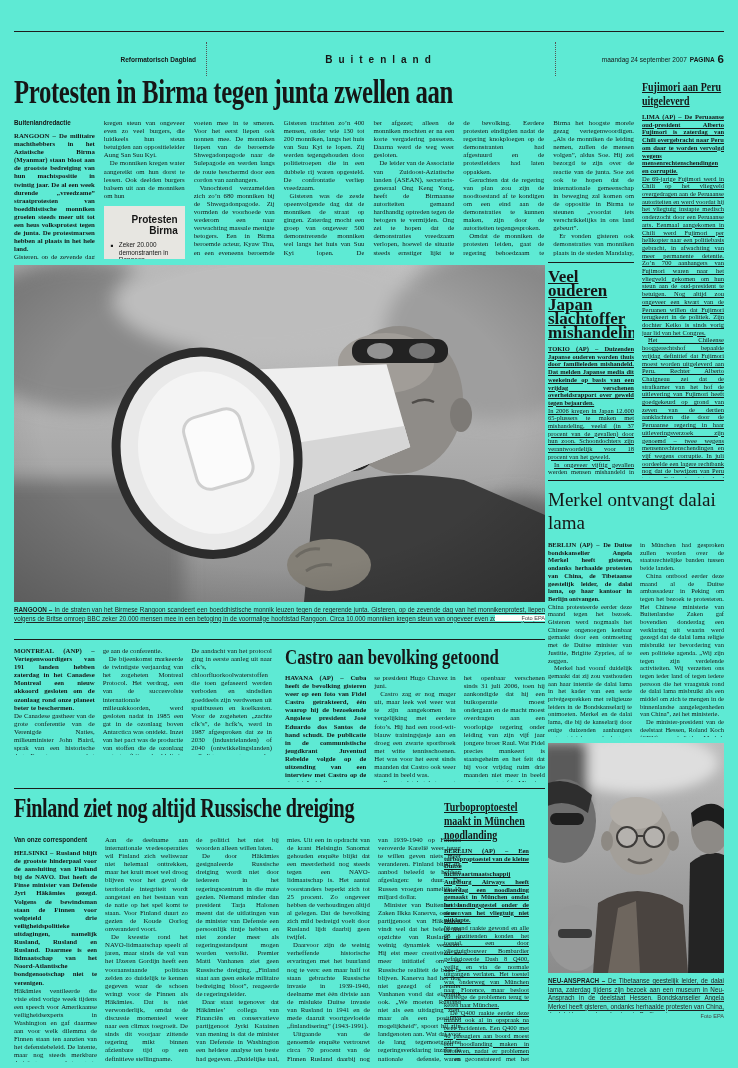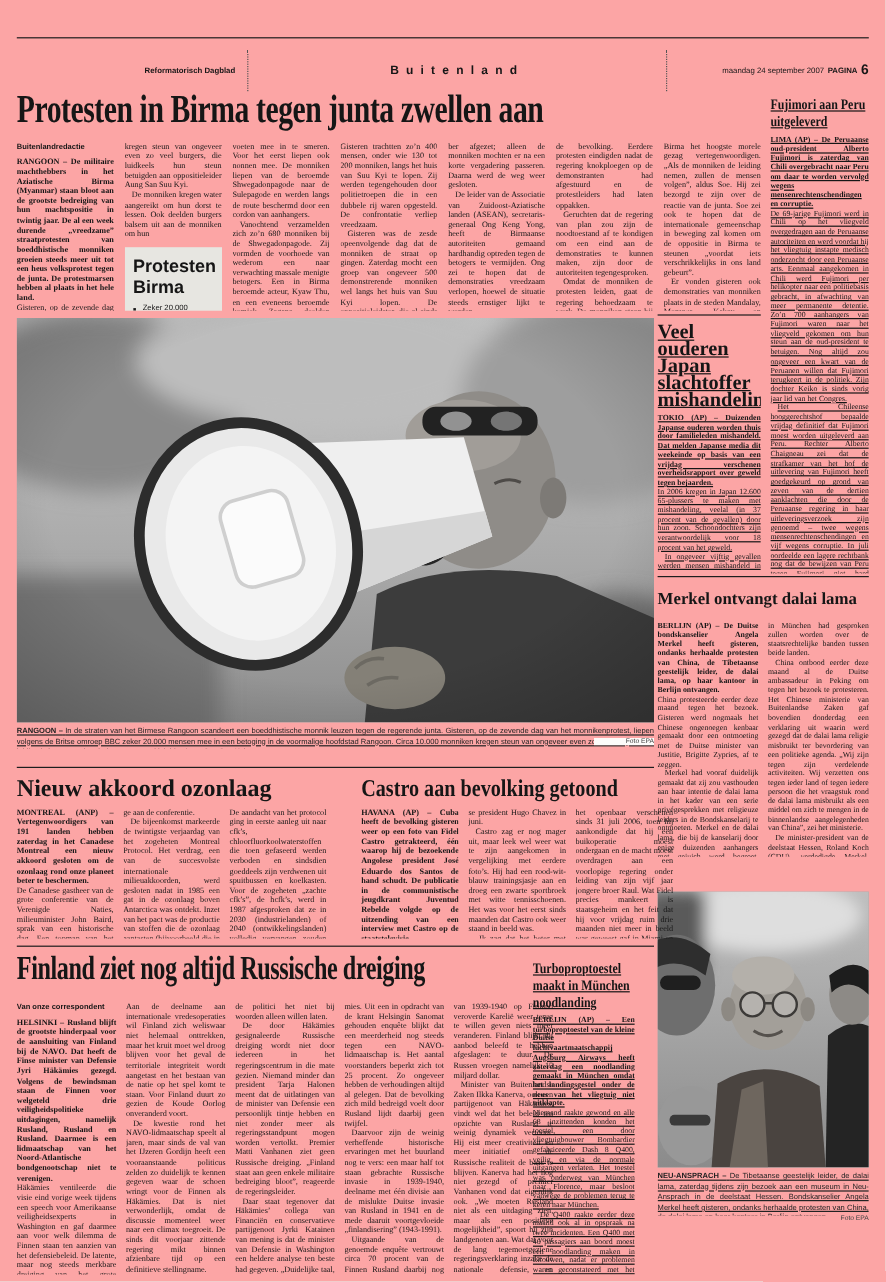--- a/index.html
+++ b/index.html
@@ -1,16 +1,16 @@
 <!DOCTYPE html>
 <html><head>
 <meta charset="utf-8">
 <style>
   html,body{margin:0;padding:0;background:#e9e9e9;}
-  .page{position:relative;width:738px;height:1068px;background:#fca5a5;overflow:hidden;
+  .page{position:relative;width:738px;height:1068px;background:#5eead4;overflow:hidden;
         font-family:"Liberation Serif",serif;color:#161616;}
   .abs{position:absolute;}
   .rule{position:absolute;height:1px;background:#1d1d1d;}
 
   
   .masthead{position:absolute;left:14px;top:42px;width:710px;height:34px;display:flex;
             font-family:"Liberation Sans",sans-serif;}
   .mh-cell{display:flex;align-items:center;}
   .mh-left{width:182px;justify-content:flex-end;padding-right:10px;border-right:1px dotted #555;
            font-weight:bold;font-size:6.5px;}
@@ -20,37 +20,37 @@
   .mh-page-label{font-weight:bold;}
   .mh-page-num{font-weight:bold;font-size:11.5px;}
 
   
   .headline-main{position:absolute;left:14px;top:74px;margin:0;font-size:33px;font-weight:bold;
                  white-space:nowrap;letter-spacing:-.5px;transform:scaleX(.75);transform-origin:0 0;}
   .headline-finland{position:absolute;left:14px;top:792px;margin:0;font-size:28px;font-weight:bold;
                  white-space:nowrap;letter-spacing:-.5px;transform:scaleX(.72);transform-origin:0 0;}
   h2.sec{margin:0 0 6px 0;font-weight:bold;font-size:20px;line-height:21px;white-space:nowrap;}
   h2.sec-castro{transform:scaleX(.84);transform-origin:0 0;}
-  h2.rail-big{margin:0 0 7px 0;font-weight:bold;font-size:14px;line-height:23px;}
+  h2.rail-big{margin:0 0 7px 0;font-weight:normal;font-size:19px;line-height:23px;}
   h2.rail-small{margin:0 0 5px 0;font-weight:bold;font-size:12px;line-height:14px;
                 width:100px;transform:scaleX(.83);transform-origin:0 0;}
 
   
   .story-cols{display:flex;gap:9px;}
   .col{flex:1;min-width:0;overflow:hidden;}
   p.bt{margin:0;font-size:6.8px;line-height:8.1px;text-align:justify;}
   .rep p.bt + p.bt{text-indent:6px;}
   .lead{font-weight:bold;}
   .byline{font-family:"Liberation Sans",sans-serif;font-weight:bold;font-size:6.3px;margin:0 0 6px 0;}
   .rail p.bt{font-size:6.5px;line-height:7.7px;}
   .clip{overflow:hidden;text-decoration:underline;}
 
   
   .factbox{background:#e7e6e1;padding:8px 7px 6px 7px;margin-top:6px;}
-  .factbox-title{font-family:"Liberation Sans",sans-serif;font-weight:bold;font-size:15px;margin-bottom:5px;}
+  .factbox-title{font-family:"Liberation Sans",sans-serif;font-weight:bold;font-size:10px;margin-bottom:5px;text-align:right;}
   .factbox ul{list-style:none;margin:0;padding:0;}
   .factbox li{font-family:"Liberation Sans",sans-serif;font-size:6.4px;line-height:7.6px;
               padding-left:8px;position:relative;margin-bottom:3px;text-align:left;}
   .factbox li::before{content:"■";position:absolute;left:0;top:1px;font-size:4.5px;}
 
   
   .caption{font-family:"Liberation Sans",sans-serif;font-size:6.3px;line-height:8.6px;
            text-align:justify;color:#222;}
   .caption .cap-lead{font-weight:bold;}
   .credit{font-family:"Liberation Sans",sans-serif;font-size:5.6px;color:#444;}
@@ -282,42 +282,41 @@
     <div class="caption clip" style="max-height:36px;">
       <span class="cap-lead">NEU-ANSPRACH –</span>
       <span>De Tibetaanse geestelijk leider, de dalai lama, zaterdag tijdens zijn bezoek aan een museum in Neu-Ansprach in de deelstaat Hessen. Bondskanselier Angela Merkel heeft gisteren, ondanks herhaalde protesten van China, de dalai lama op haar kantoor in Berlijn ontvangen.</span>
     </div>
     <div class="credit" style="text-align:right;">Foto EPA</div>
   </div>
 
   <div class="rule" style="left:14px;top:639px;width:531px;"></div>
 
   <div class="abs" style="left:14px;top:647px;width:258px;">
-    <h2 class="sec">Nieuw akkoord ozonlaag</h2>
     <div class="story-cols" style="height:108px;gap:8px;">
       <div class="col">
         <p class="bt lead">MONTREAL (ANP) – Vertegenwoordigers van 191 landen hebben zaterdag in het Canadese Montreal een nieuw akkoord gesloten om de ozonlaag rond onze planeet beter te beschermen.</p>
         <div class="rep">
 
         <p class="bt">De Canadese gastheer van de grote conferentie van de Verenigde Naties, milieuminister John Baird, sprak van een historische dag. Een topman van het milieuprogramma van de VN, UNEP, prees tegenover Canadese media vooral de opstomende supermacht China om diens bijdra-</p>
           </div>
       </div>
       <div class="col rep">
 
       <p class="bt">ge aan de conferentie.</p>
           <p class="bt">De bijeenkomst markeerde de twintigste verjaardag van het zogeheten Montreal Protocol. Het verdrag, een van de succesvolste internationale milieuakkoorden, werd gesloten nadat in 1985 een gat in de ozonlaag boven Antarctica was ontdekt. Inzet van het pact was de productie van stoffen die de ozonlaag aantasten (bijvoorbeeld die in koelkasten) eerst te verminderen en uiteindelijk helemaal te stoppen. Onderzoek wijst erop dat de ozonlaag zich inmiddels begint te herstellen.</p>
         </div>
       <div class="col rep">
 
       <p class="bt">De aandacht van het protocol ging in eerste aanleg uit naar cfk’s, chloorfluorkoolwaterstoffen die toen gefaseerd werden verboden en sindsdien goeddeels zijn verdwenen uit spuitbussen en koelkasten. Voor de zogeheten „zachte cfk’s”, de hcfk’s, werd in 1987 afgesproken dat ze in 2030 (industrielanden) of 2040 (ontwikkelingslanden) volledig vervangen zouden zijn door milieuvriendelijker alternatieven.</p>
         </div>
     </div>
   </div>
 
-  <div class="abs" style="left:301px;top:647px;width:260px;">
+  <div class="abs" style="left:285px;top:647px;width:260px;">
     <h2 class="sec sec-castro">Castro aan bevolking getoond</h2>
     <div class="story-cols" style="height:108px;gap:8px;">
       <div class="col">
         <p class="bt lead">HAVANA (AP) – Cuba heeft de bevolking gisteren weer op een foto van Fidel Castro getrakteerd, één waarop hij de bezoekende Angolese president José Eduardo dos Santos de hand schudt. De publicatie in de communistische jeugdkrant Juventud Rebelde volgde op de uitzending van een interview met Castro op de staatstelevisie.</p>
 
       </div>
       <div class="col rep">
 
       <p class="bt">se president Hugo Chavez in juni.</p>
           <p class="bt">Castro zag er nog mager uit, maar leek wel weer wat te zijn aangekomen in vergelijking met eerdere foto’s. Hij had een rood-wit-blauw trainingsjasje aan en droeg een zwarte sportbroek met witte tennisschoenen. Het was voor het eerst sinds maanden dat Castro ook weer staand in beeld was.</p>

